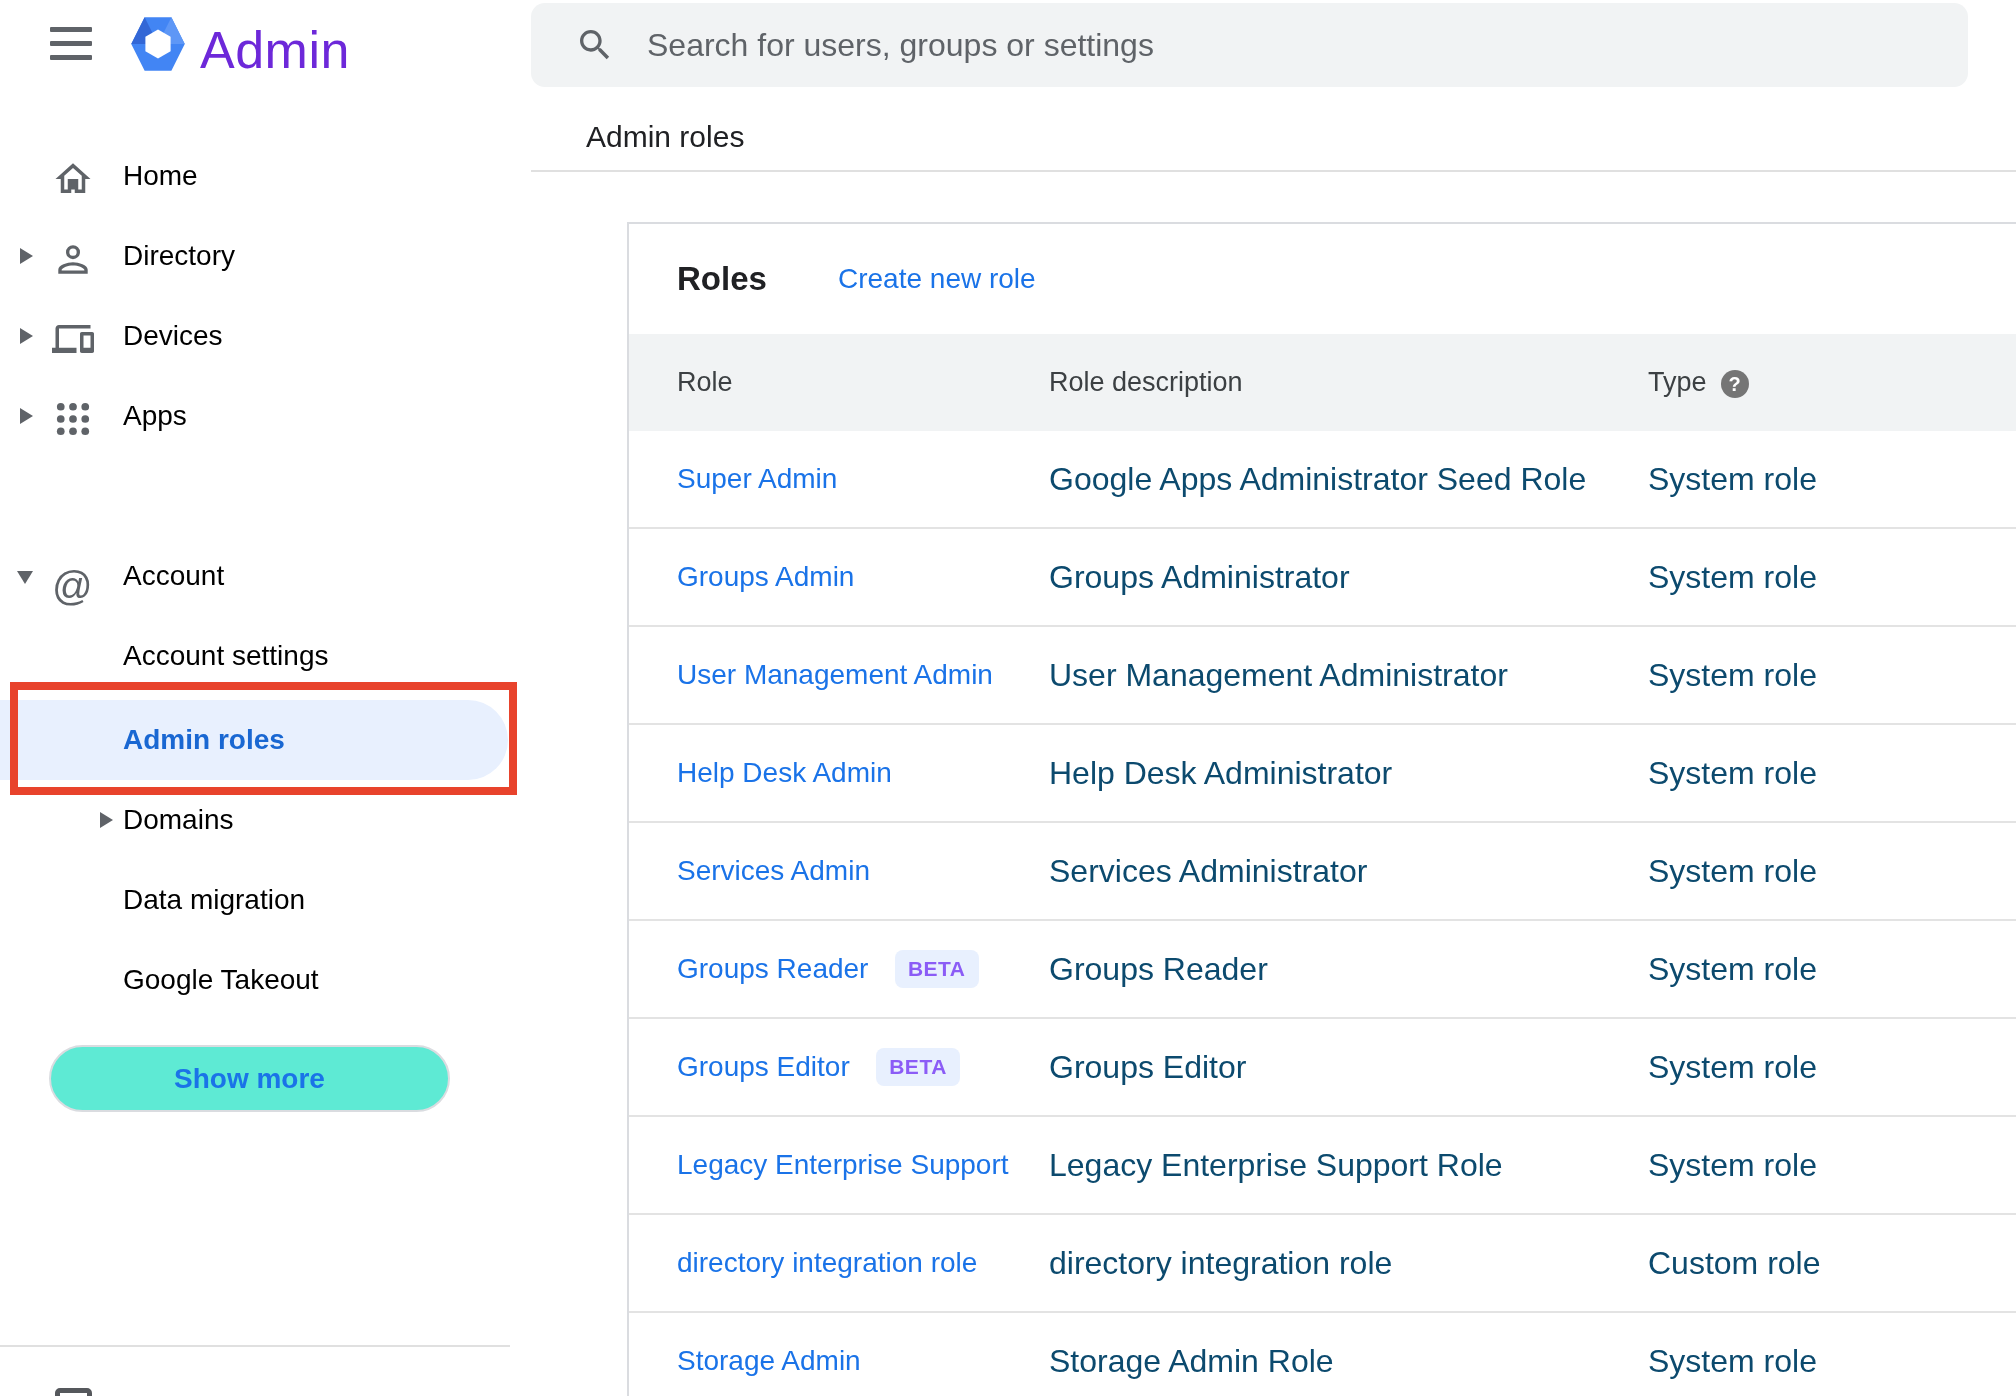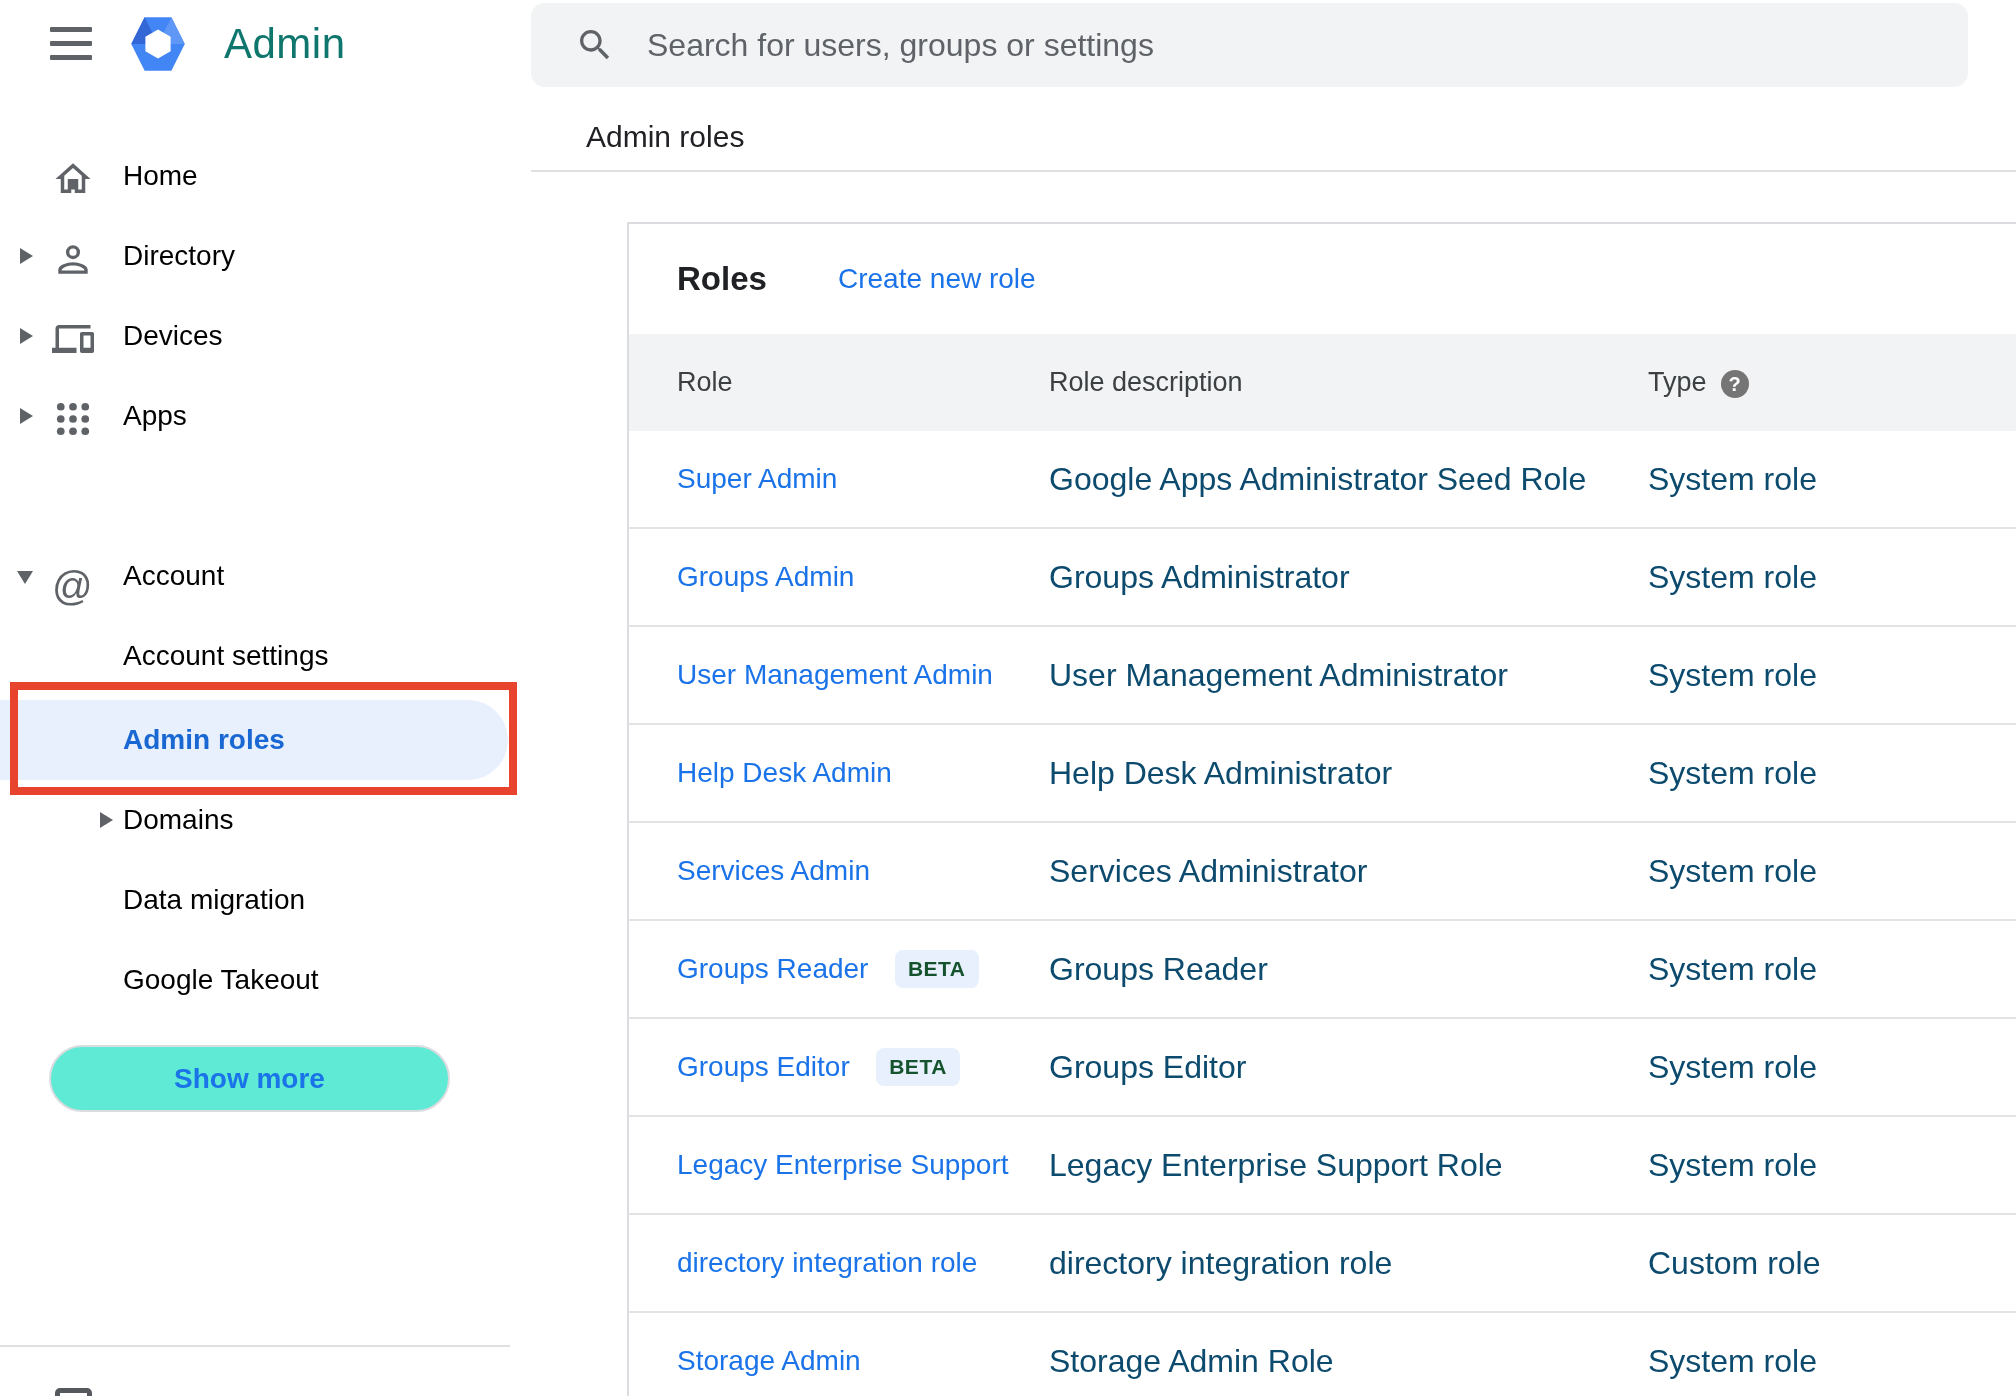--- a/index.html
+++ b/index.html
@@ -8,21 +8,21 @@
     position:relative; overflow:hidden; background:#fff;
     font-family:"Liberation Sans", sans-serif; color:#3c4043;
   }
   
   .sidebar { position:absolute; left:0; top:0; width:531px; height:1396px; background:#fff; }
   .brand-row { position:absolute; left:0; top:0; width:531px; height:100px; }
   .hamburger { position:absolute; left:50px; top:27px; width:42px; height:33px; cursor:pointer; background:none; border:none; }
   .hamburger .bar { position:absolute; left:0; width:42px; height:5px; background:#5f6368; border-radius:1px; }
   .hamburger .bar:nth-child(1){ top:0; } .hamburger .bar:nth-child(2){ top:14px; } .hamburger .bar:nth-child(3){ top:28px; }
   .logo-hex { position:absolute; left:129px; top:15px; }
-  .brand-title { position:absolute; left:200px; top:20px; font-size:42px; color:#0f766e; letter-spacing:0.5px;margin-left:24px; }
+  .brand-title { position:absolute; left:200px; top:20px; font-size:52px; color:#6d28d9; letter-spacing:0.5px; }
 
   .nav-item { position:absolute; left:0; width:531px; height:80px; line-height:80px; cursor:pointer; }
   .nav-label { position:absolute; left:123px; top:0; font-size:28px; color:#000000; white-space:nowrap; }
   .nav-icon { position:absolute; left:52px; top:19px; width:42px; height:42px; }
   .nav-icon svg { width:42px; height:42px; fill:#5f6368; }
   .at-glyph { font-size:40px; color:#5f6368; line-height:42px; font-weight:400; }
   .tri-right { position:absolute; left:20px; top:32px; width:0; height:0;
     border-left:13px solid #5f6368; border-top:8px solid transparent; border-bottom:8px solid transparent; }
   .tri-down { position:absolute; left:17px; top:35px; width:0; height:0;
     border-top:13px solid #5f6368; border-left:8px solid transparent; border-right:8px solid transparent; }
@@ -65,21 +65,21 @@
   .th-role { left:48px; } .th-desc { left:420px; } .th-type { left:1019px; }
   .help-icon { display:inline-block; width:28px; height:28px; margin-left:14px; vertical-align:middle;
     background:#757575; color:#fff; border-radius:50%; text-align:center; line-height:29px;
     font-size:20px; font-weight:700; cursor:pointer; }
   .tbody { position:relative; }
   .trow { position:relative; height:98px; border-bottom:2px solid #e3e3e3;
     display:grid; grid-template-columns:372px 599px 1fr; align-items:center; padding-left:48px; }
   .role-cell { white-space:nowrap; }
   .role-link { font-size:28px; color:#1a73e8; text-decoration:none; cursor:pointer; }
   .beta-badge { display:inline-block; margin-left:22px; padding:7px 13px; background:#e8f0fe;
-    color:#14532d; font-size:21px; font-weight:700; border-radius:8px; letter-spacing:0.5px; vertical-align:2px; }
+    color:#8b5cf6; font-size:21px; font-weight:700; border-radius:8px; letter-spacing:0.5px; vertical-align:2px; }
   .cell-desc, .cell-type { font-size:32px; color:#0c4a6e; white-space:nowrap; }
 </style>
 </head>
 <body>
 
 <aside class="sidebar">
   <div class="brand-row">
     <button class="hamburger" aria-label="menu">
       <span class="bar"></span>
         <span class="bar"></span>

